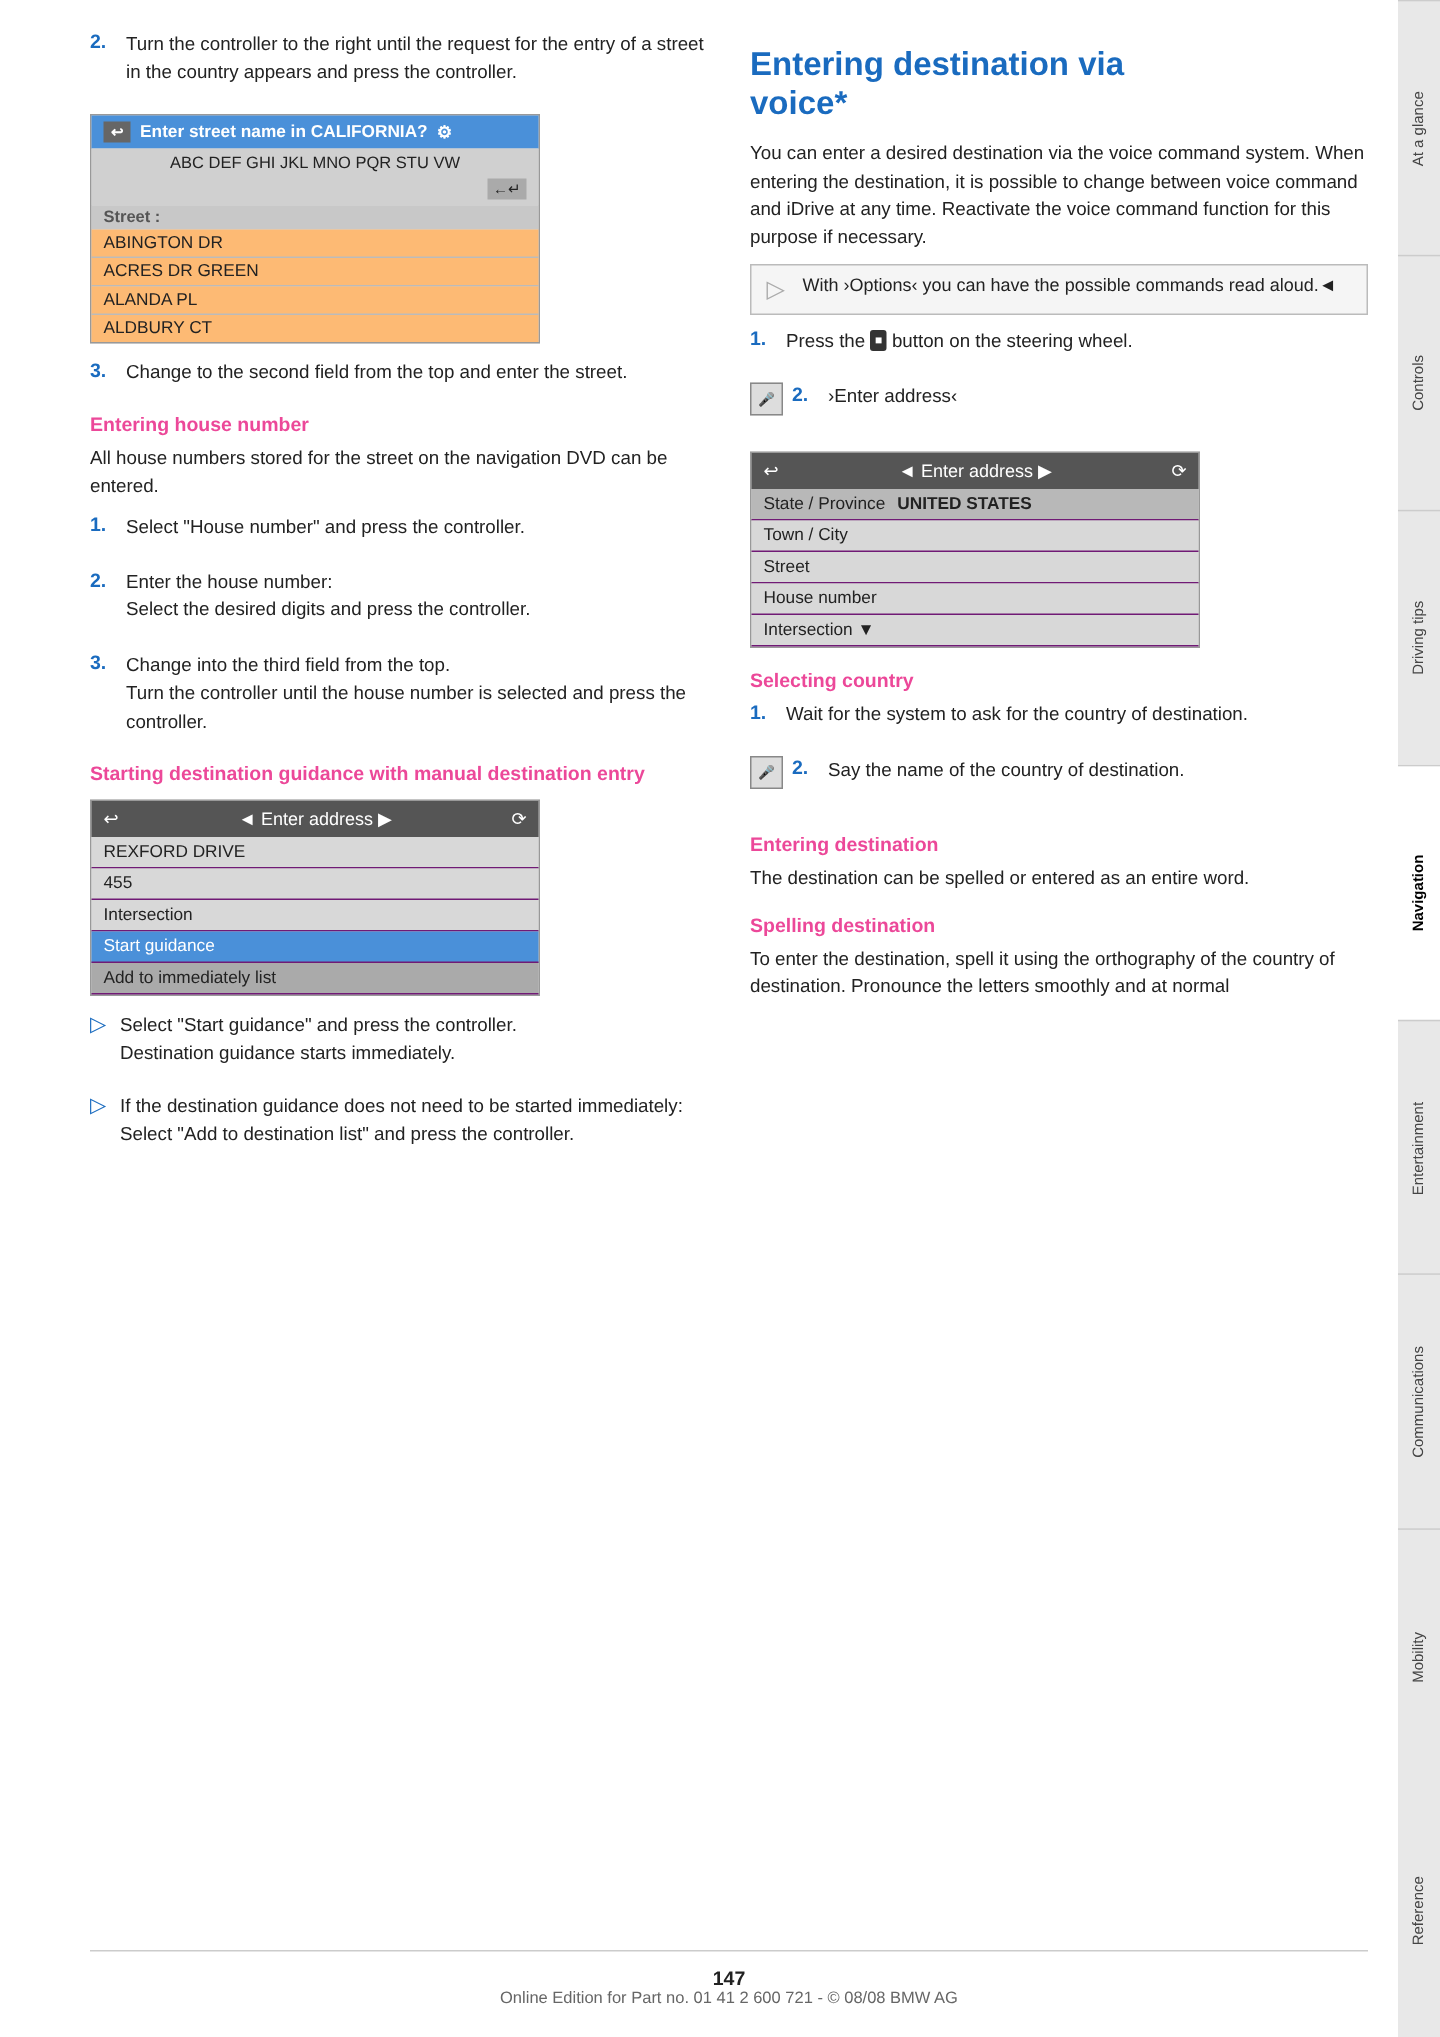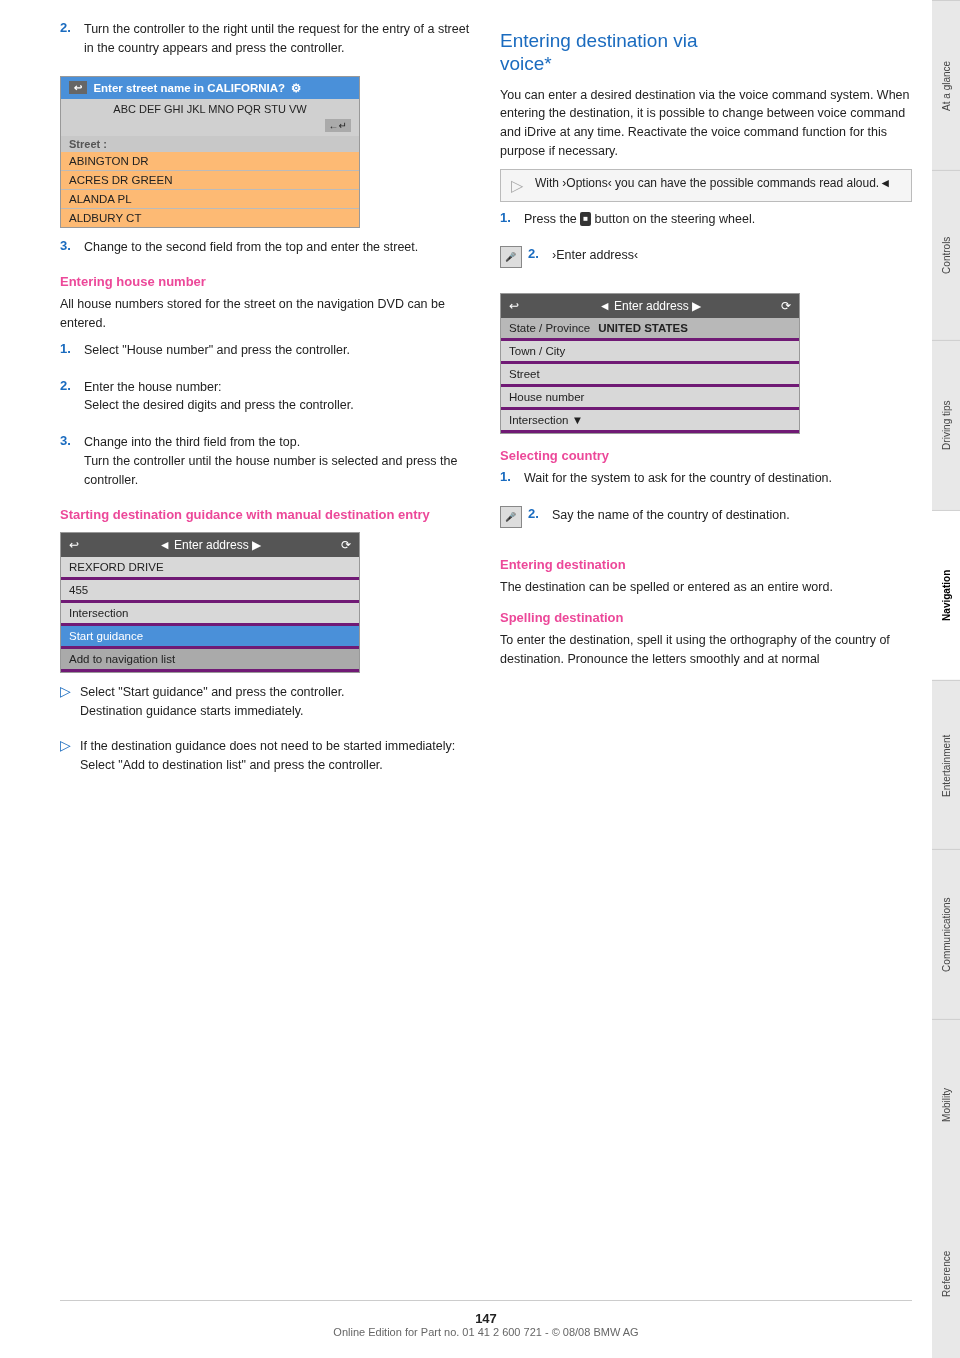--- a/index.html
+++ b/index.html
@@ -203,21 +203,21 @@
     .ui-addr-title {
       text-align: center;
       flex: 1;
       font-size: 12px;
     }
 
     .ui-addr-row {
       padding: 4px 8px;
       font-size: 11.5px;
       background: #d8d8d8;
-      border-bottom: 3px solid #701a75;
+      border-bottom: 1px solid #701a75;
       color: #222;
     }
 
     .ui-addr-row.state-row {
       background: #b8b8b8;
       display: flex;
       gap: 8px;
     }
 
     .ui-addr-row.highlighted {
@@ -258,22 +258,22 @@
       display: flex;
       align-items: center;
       justify-content: center;
       font-size: 9px;
       min-width: 22px;
       color: #444;
     }
 
     
     .main-heading {
-      font-size: 19px;
-      font-weight: normal;
+      font-size: 22px;
+      font-weight: bold;
       color: #1a6bbf;
       margin-bottom: 10px;
       margin-top: 10px;
       line-height: 1.2;
     }
 
     
     .page-footer {
       text-align: center;
       font-size: 11px;
@@ -398,21 +398,21 @@
           <div class="ui-enter-addr-box">
             <div class="ui-addr-header">
               <span>↩</span>
               <span class="ui-addr-title">◄ Enter address ▶</span>
               <span>⟳</span>
             </div>
             <div class="ui-addr-row">REXFORD DRIVE</div>
             <div class="ui-addr-row">455</div>
             <div class="ui-addr-row">Intersection</div>
             <div class="ui-addr-row highlighted">Start guidance</div>
-            <div class="ui-addr-row add-dest">Add to navigation list</div>
+            <div class="ui-addr-row add-dest">Add to immediately list</div>
           </div>
 
           <div class="bullet-item">
             <span class="bullet-arrow">▷</span>
             <div>
               <p class="para">Select "Start guidance" and press the controller.<br>Destination guidance starts immediately.</p>
             </div>
           </div>
 
           <div class="bullet-item">

